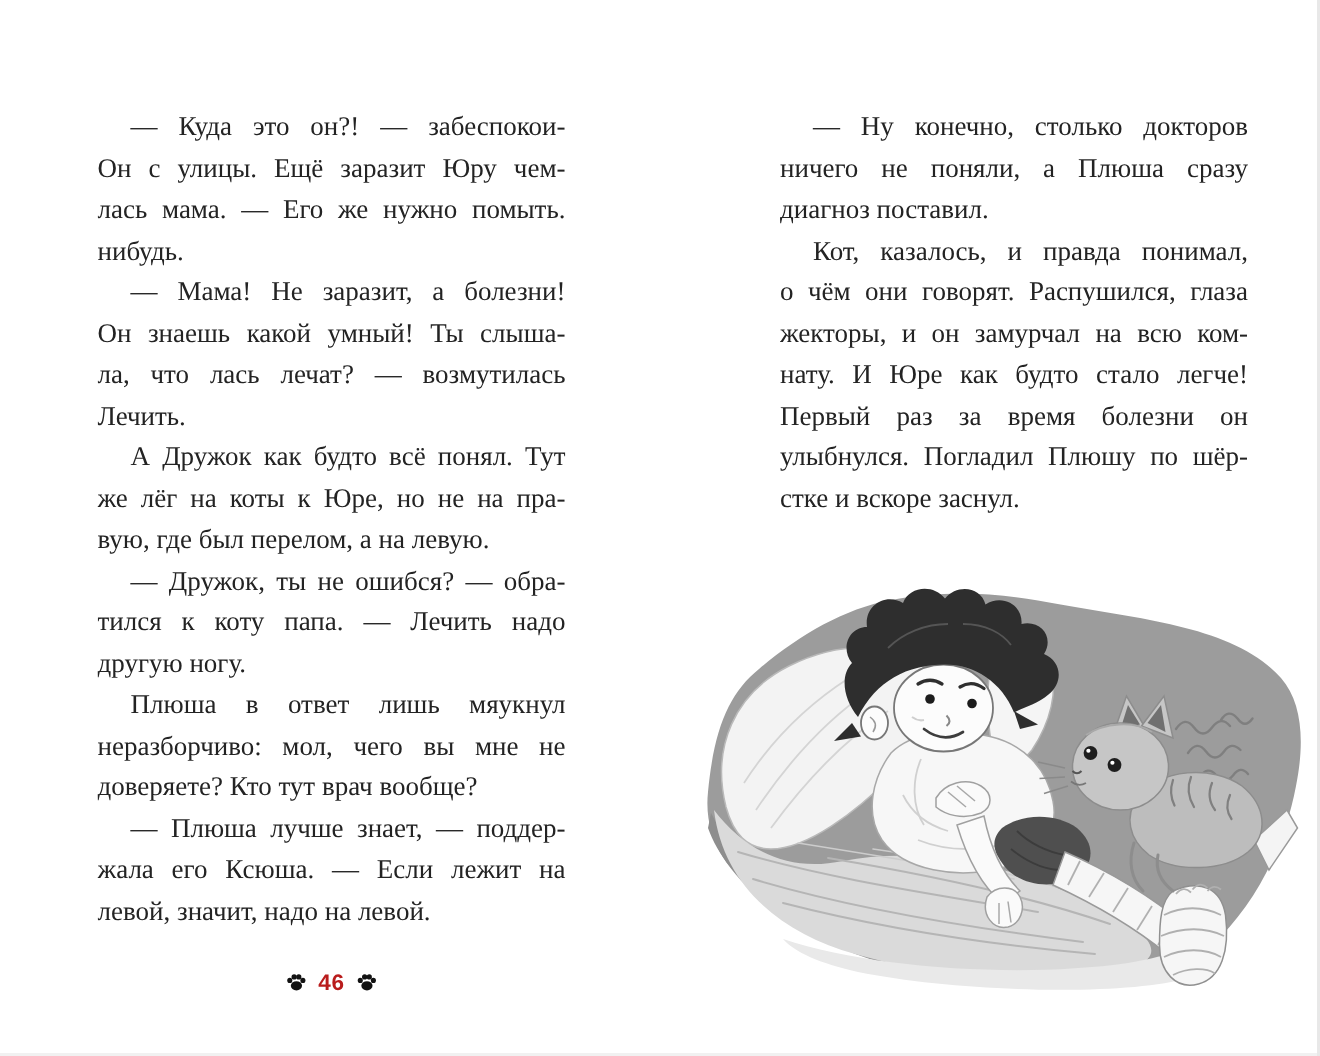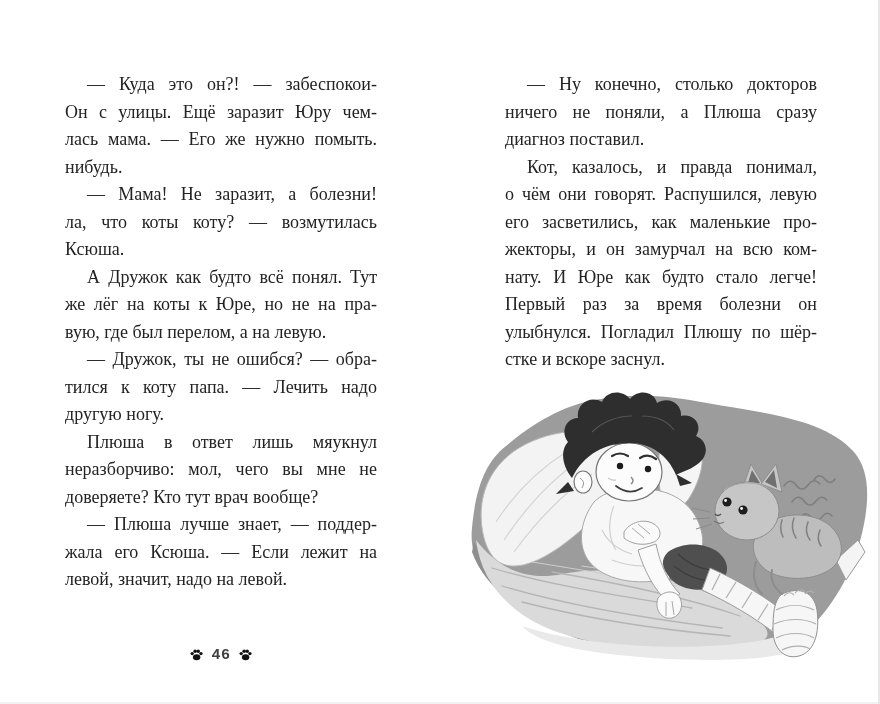--- a/index.html
+++ b/index.html
@@ -6,71 +6,71 @@
   .page{
     position:relative;width:880px;height:704px;background:#ffffff;overflow:hidden;
     font-family:"Liberation Serif","DejaVu Serif",serif;
     box-shadow:inset -2px 0 0 #e8e8e8, inset 0 -2px 0 #f1f1f1;
   }
   .col{
     position:absolute;top:71px;width:312px;color:#232323;
     font-size:18px;line-height:27.5px;
   }
   .col-left{left:65px;}
-  .col-right{left:505px;}
+  .col-right{left:520px;}
   .line{
     height:27.5px;overflow:hidden;white-space:normal;
     text-align:justify;text-align-last:justify;text-justify:inter-word;
   }
   .line.first{text-indent:22px;}
   .line.last{text-align:left;text-align-last:left;}
   .footer{
     position:absolute;left:65px;top:644px;width:312px;height:22px;
     display:flex;align-items:center;justify-content:center;gap:7px;
   }
   .page-number{
-    font-family:Liberation Mono, monospace;
-    font-weight:bold;font-size:15px;color:#404040;letter-spacing:.5px;
+    font-family:Liberation Sans, sans-serif;
+    font-weight:bold;font-size:15px;color:#b91c1c;letter-spacing:.5px;
   }
   .paw{width:15px;height:14px;display:block;}
   .illustration{position:absolute;left:462px;top:390px;width:410px;height:300px;}
 </style>
 </head>
 <body>
 
 <div class="page">
 
   <div class="col col-left">
       <div class="line first">— Куда это он?! — забеспокои-</div>
       <div class="line">Он с улицы. Ещё заразит Юру чем-</div>
       <div class="line">лась мама. — Его же нужно помыть.</div>
       <div class="line last">нибудь.</div>
       <div class="line first">— Мама! Не заразит, а болезни!</div>
-      <div class="line">ла, что коты коту? — возмутилась</div>
-      <div class="line last">Ксюша.</div>
+      <div class="line">Он знаешь какой умный! Ты слыша-</div>
+      <div class="line">ла, что лась лечат? — возмутилась</div>
+      <div class="line last">Лечить.</div>
       <div class="line first">А Дружок как будто всё понял. Тут</div>
       <div class="line">же лёг на коты к Юре, но не на пра-</div>
       <div class="line last">вую, где был перелом, а на левую.</div>
       <div class="line first">— Дружок, ты не ошибся? — обра-</div>
       <div class="line">тился к коту папа. — Лечить надо</div>
       <div class="line last">другую ногу.</div>
       <div class="line first">Плюша в ответ лишь мяукнул</div>
       <div class="line">неразборчиво: мол, чего вы мне не</div>
       <div class="line last">доверяете? Кто тут врач вообще?</div>
       <div class="line first">— Плюша лучше знает, — поддер-</div>
       <div class="line">жала его Ксюша. — Если лежит на</div>
       <div class="line last">левой, значит, надо на левой.</div>
     </div>
   <div class="col col-right">
       <div class="line first">— Ну конечно, столько докторов</div>
       <div class="line">ничего не поняли, а Плюша сразу</div>
       <div class="line last">диагноз поставил.</div>
       <div class="line first">Кот, казалось, и правда понимал,</div>
-      <div class="line">о чём они говорят. Распушился, левую</div>
-      <div class="line">его засветились, как маленькие про-</div>
+      <div class="line">о чём они говорят. Распушился, глаза</div>
       <div class="line">жекторы, и он замурчал на всю ком-</div>
       <div class="line">нату. И Юре как будто стало легче!</div>
       <div class="line">Первый раз за время болезни он</div>
       <div class="line">улыбнулся. Погладил Плюшу по шёр-</div>
       <div class="line last">стке и вскоре заснул.</div>
     </div>
 
   <div class="footer">
     <svg class="paw" viewBox="0 0 24 24" aria-hidden="true">
       <g fill="#121212">

